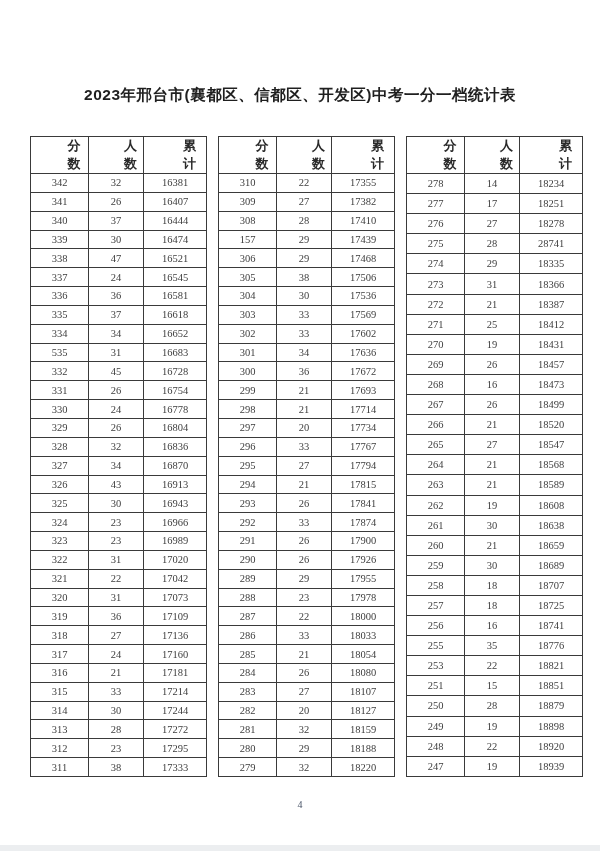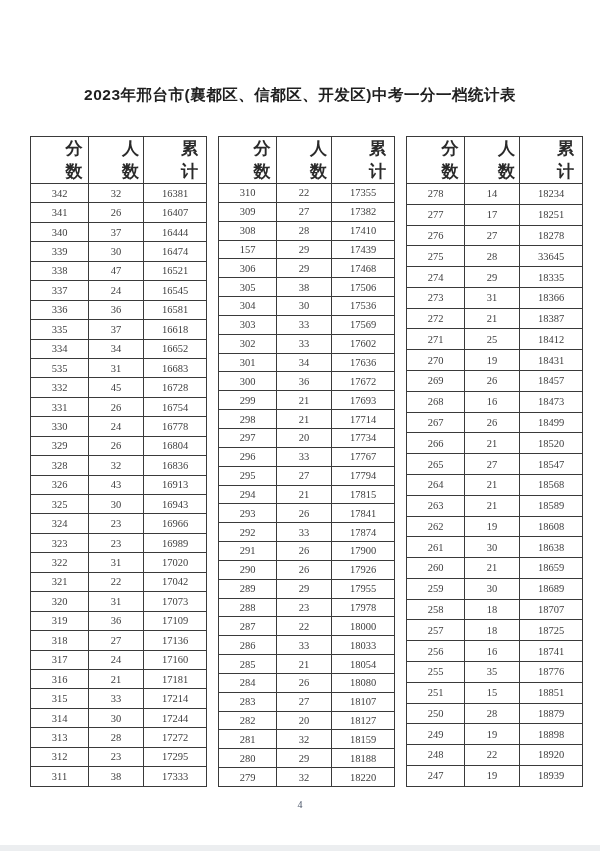--- a/index.html
+++ b/index.html
@@ -46,21 +46,21 @@
   table.score-table th,
   table.score-table td {
     border: 1px solid #3a3a3a;
     text-align: center;
     vertical-align: middle;
     padding: 0;
     overflow: hidden;
   }
   table.score-table th {
     height: 25px;
-    font-size: 17px;
+    font-size: 13px;
     font-weight: bold;
     letter-spacing: 3px;
     color: #2a2a2a;
     padding-left: 32px;
   }
   table.score-table td {
     height: 17.85px;
     font-size: 10.5px;
     color: #3d3d3d;
   }
@@ -171,20 +171,25 @@
           <td>329</td>
           <td>26</td>
           <td>16804</td>
         </tr>
         <tr>
           <td>328</td>
           <td>32</td>
           <td>16836</td>
         </tr>
         <tr>
+          <td>327</td>
+          <td>34</td>
+          <td>16870</td>
+        </tr>
+        <tr>
           <td>326</td>
           <td>43</td>
           <td>16913</td>
         </tr>
         <tr>
           <td>325</td>
           <td>30</td>
           <td>16943</td>
         </tr>
         <tr>
@@ -460,21 +465,21 @@
           <td>18251</td>
         </tr>
         <tr>
           <td>276</td>
           <td>27</td>
           <td>18278</td>
         </tr>
         <tr>
           <td>275</td>
           <td>28</td>
-          <td>33645</td>
+          <td>28741</td>
         </tr>
         <tr>
           <td>274</td>
           <td>29</td>
           <td>18335</td>
         </tr>
         <tr>
           <td>273</td>
           <td>31</td>
           <td>18366</td>
@@ -561,20 +566,25 @@
         </tr>
         <tr>
           <td>256</td>
           <td>16</td>
           <td>18741</td>
         </tr>
         <tr>
           <td>255</td>
           <td>35</td>
           <td>18776</td>
+        </tr>
+        <tr>
+          <td>253</td>
+          <td>22</td>
+          <td>18821</td>
         </tr>
         <tr>
           <td>251</td>
           <td>15</td>
           <td>18851</td>
         </tr>
         <tr>
           <td>250</td>
           <td>28</td>
           <td>18879</td>

